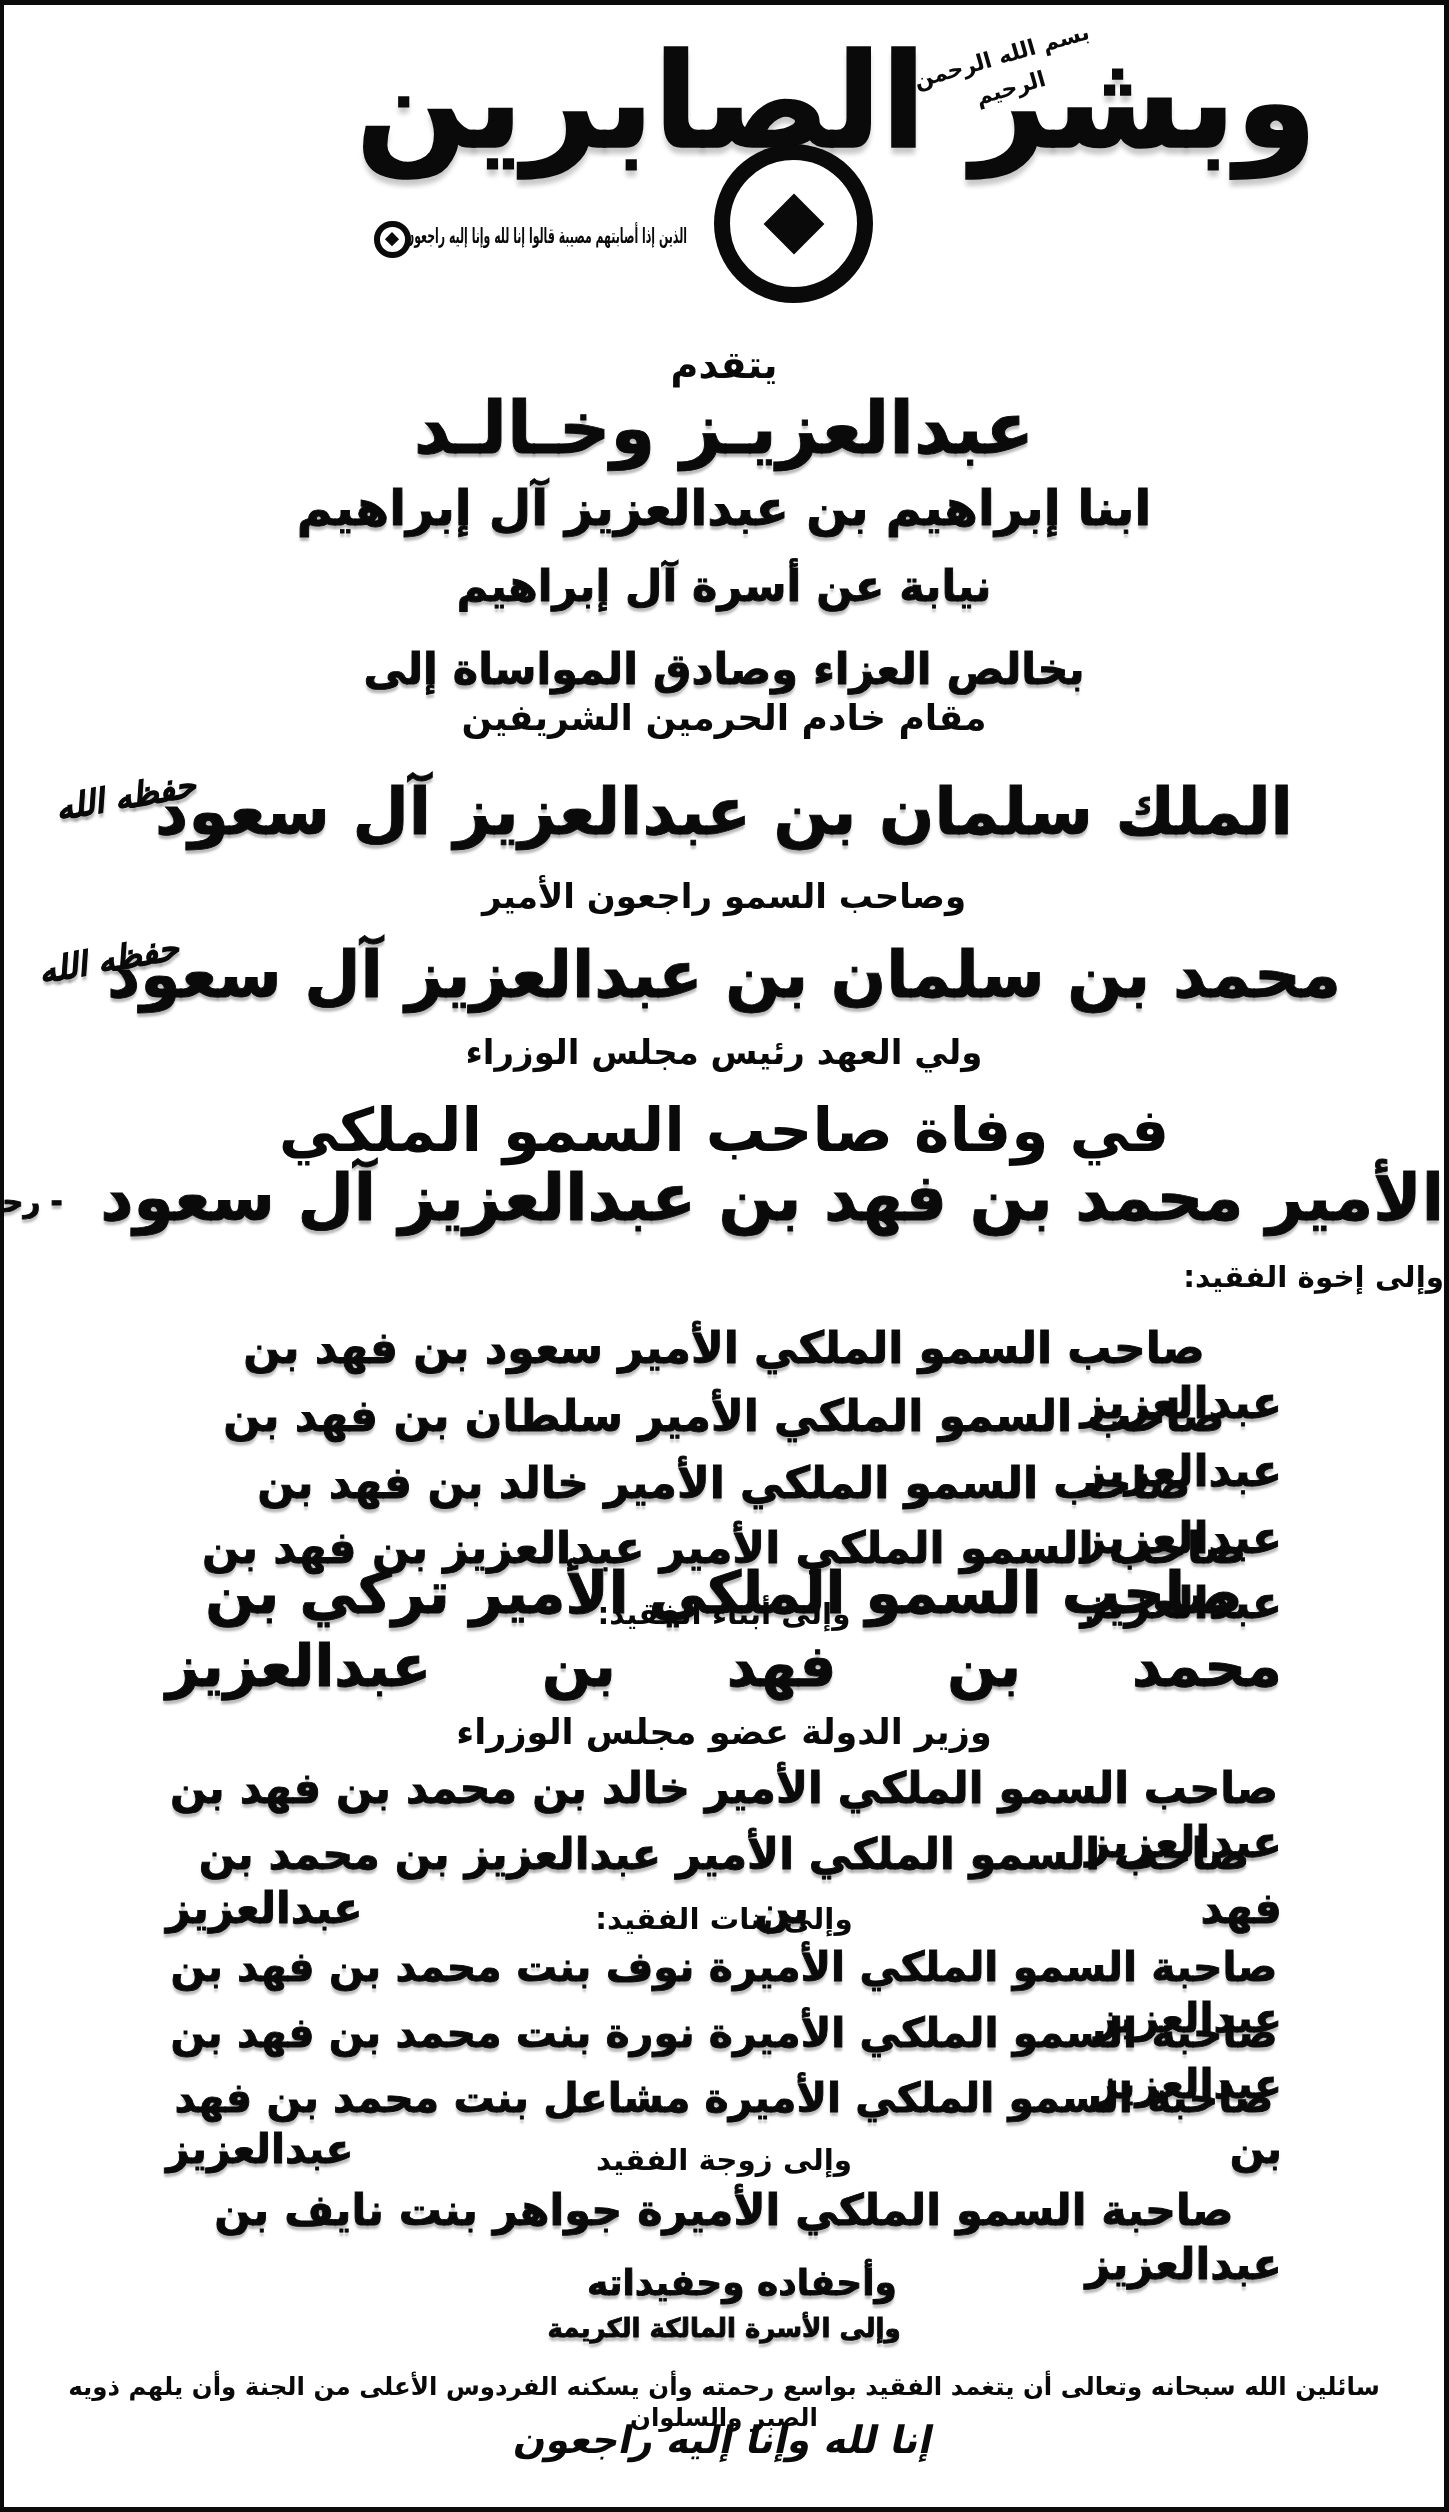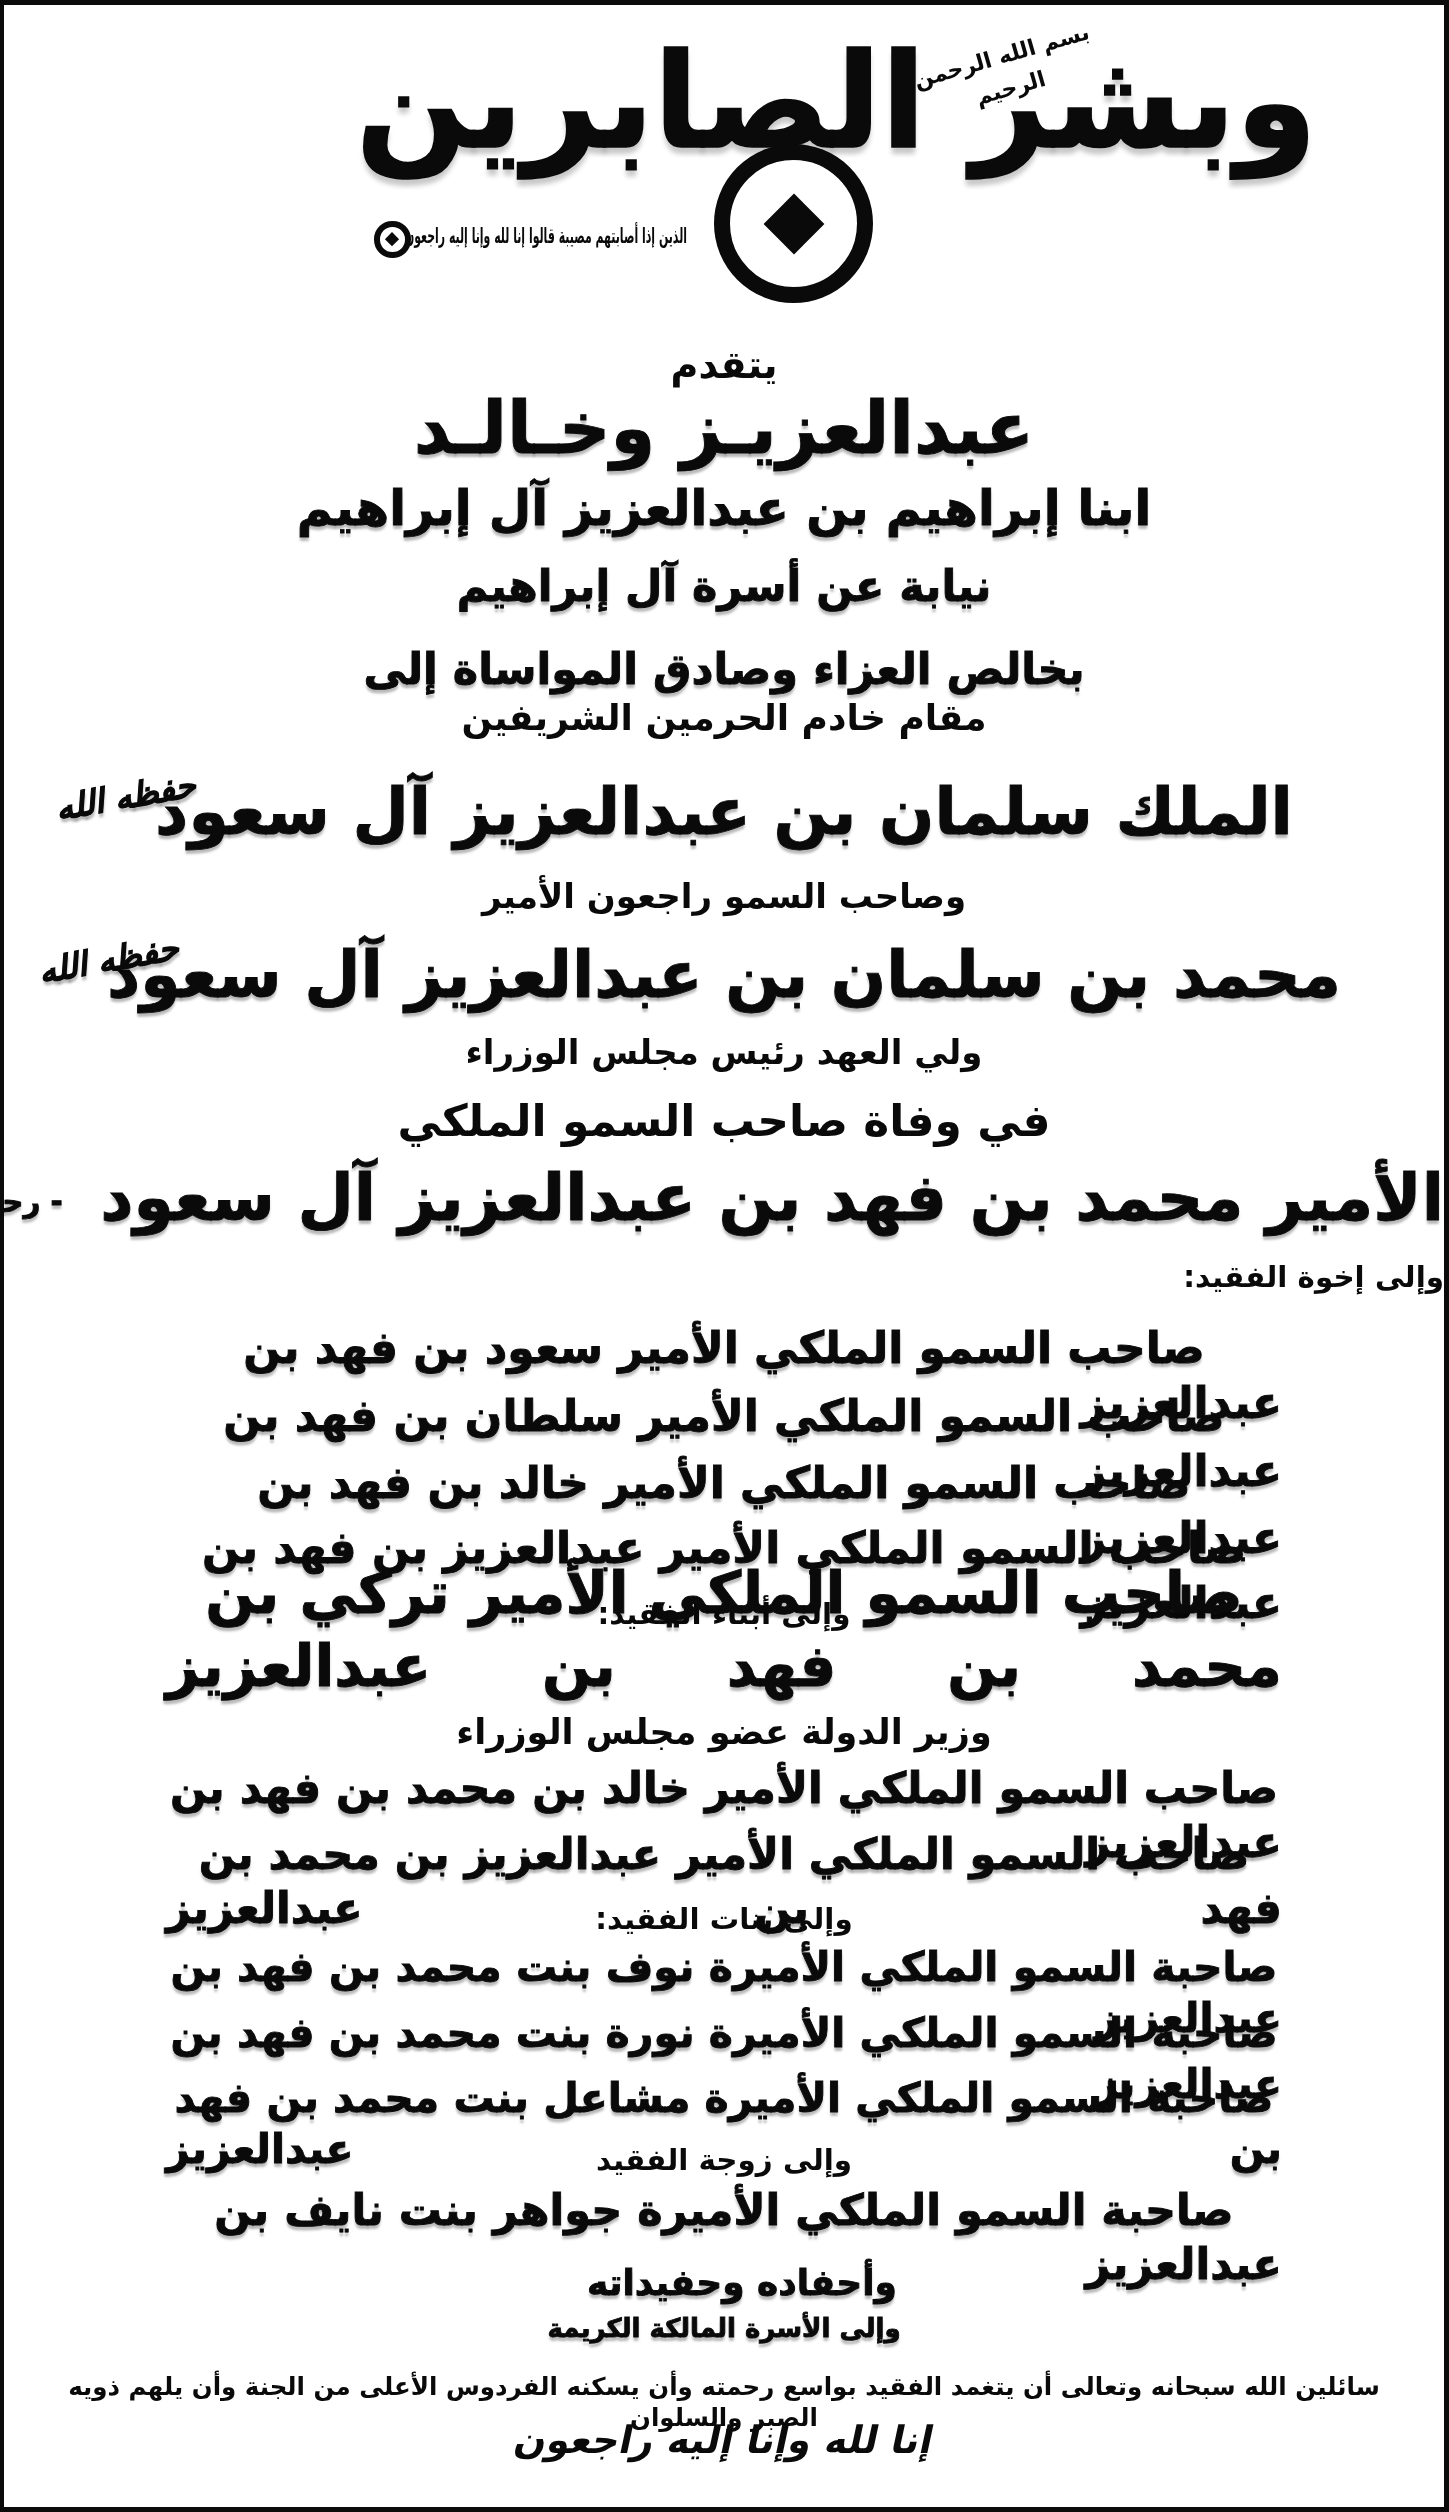--- a/index.html
+++ b/index.html
@@ -54,21 +54,21 @@
   .l-presents      { top: 337px;  font-size: 38px; }
   .l-presenters    { top: 378px;  font-size: 72px; }
   .l-lineage       { top: 473px;  font-size: 49px; }
   .l-onbehalf      { top: 555px;  font-size: 43px; }
   .l-condolence    { top: 638px;  font-size: 43px; }
   .l-king-pre      { top: 690px;  font-size: 36px; }
   .l-king          { top: 766px;  font-size: 65px; }
   .l-cp-pre        { top: 870px; font-size: 34px; }
   .l-cp            { top: 929px; font-size: 65px; }
   .l-cp-role       { top: 1026px; font-size: 34px; }
-  .l-dec-pre       { top: 1088px; font-size: 44px; }
+  .l-dec-pre       { top: 1088px; font-size: 60px; }
   .l-deceased      { top: 1152px; font-size: 65px; }
   .l-bro-head      { top: 1254px; text-align: right; }
   .l-bro-0         { top: 1315px; font-size: 44px; }
   .l-bro-1         { top: 1383px; font-size: 44px; }
   .l-bro-2         { top: 1450px; font-size: 44px; }
   .l-bro-3         { top: 1515px; font-size: 44px; }
   .l-son-head      { top: 1591px; }
   .l-son-0         { top: 1552px; font-size: 58px; }
   .l-son-0-role    { top: 1706px; font-size: 35px; text-align: center; }
   .l-son-1         { top: 1757px; font-size: 43px; }

